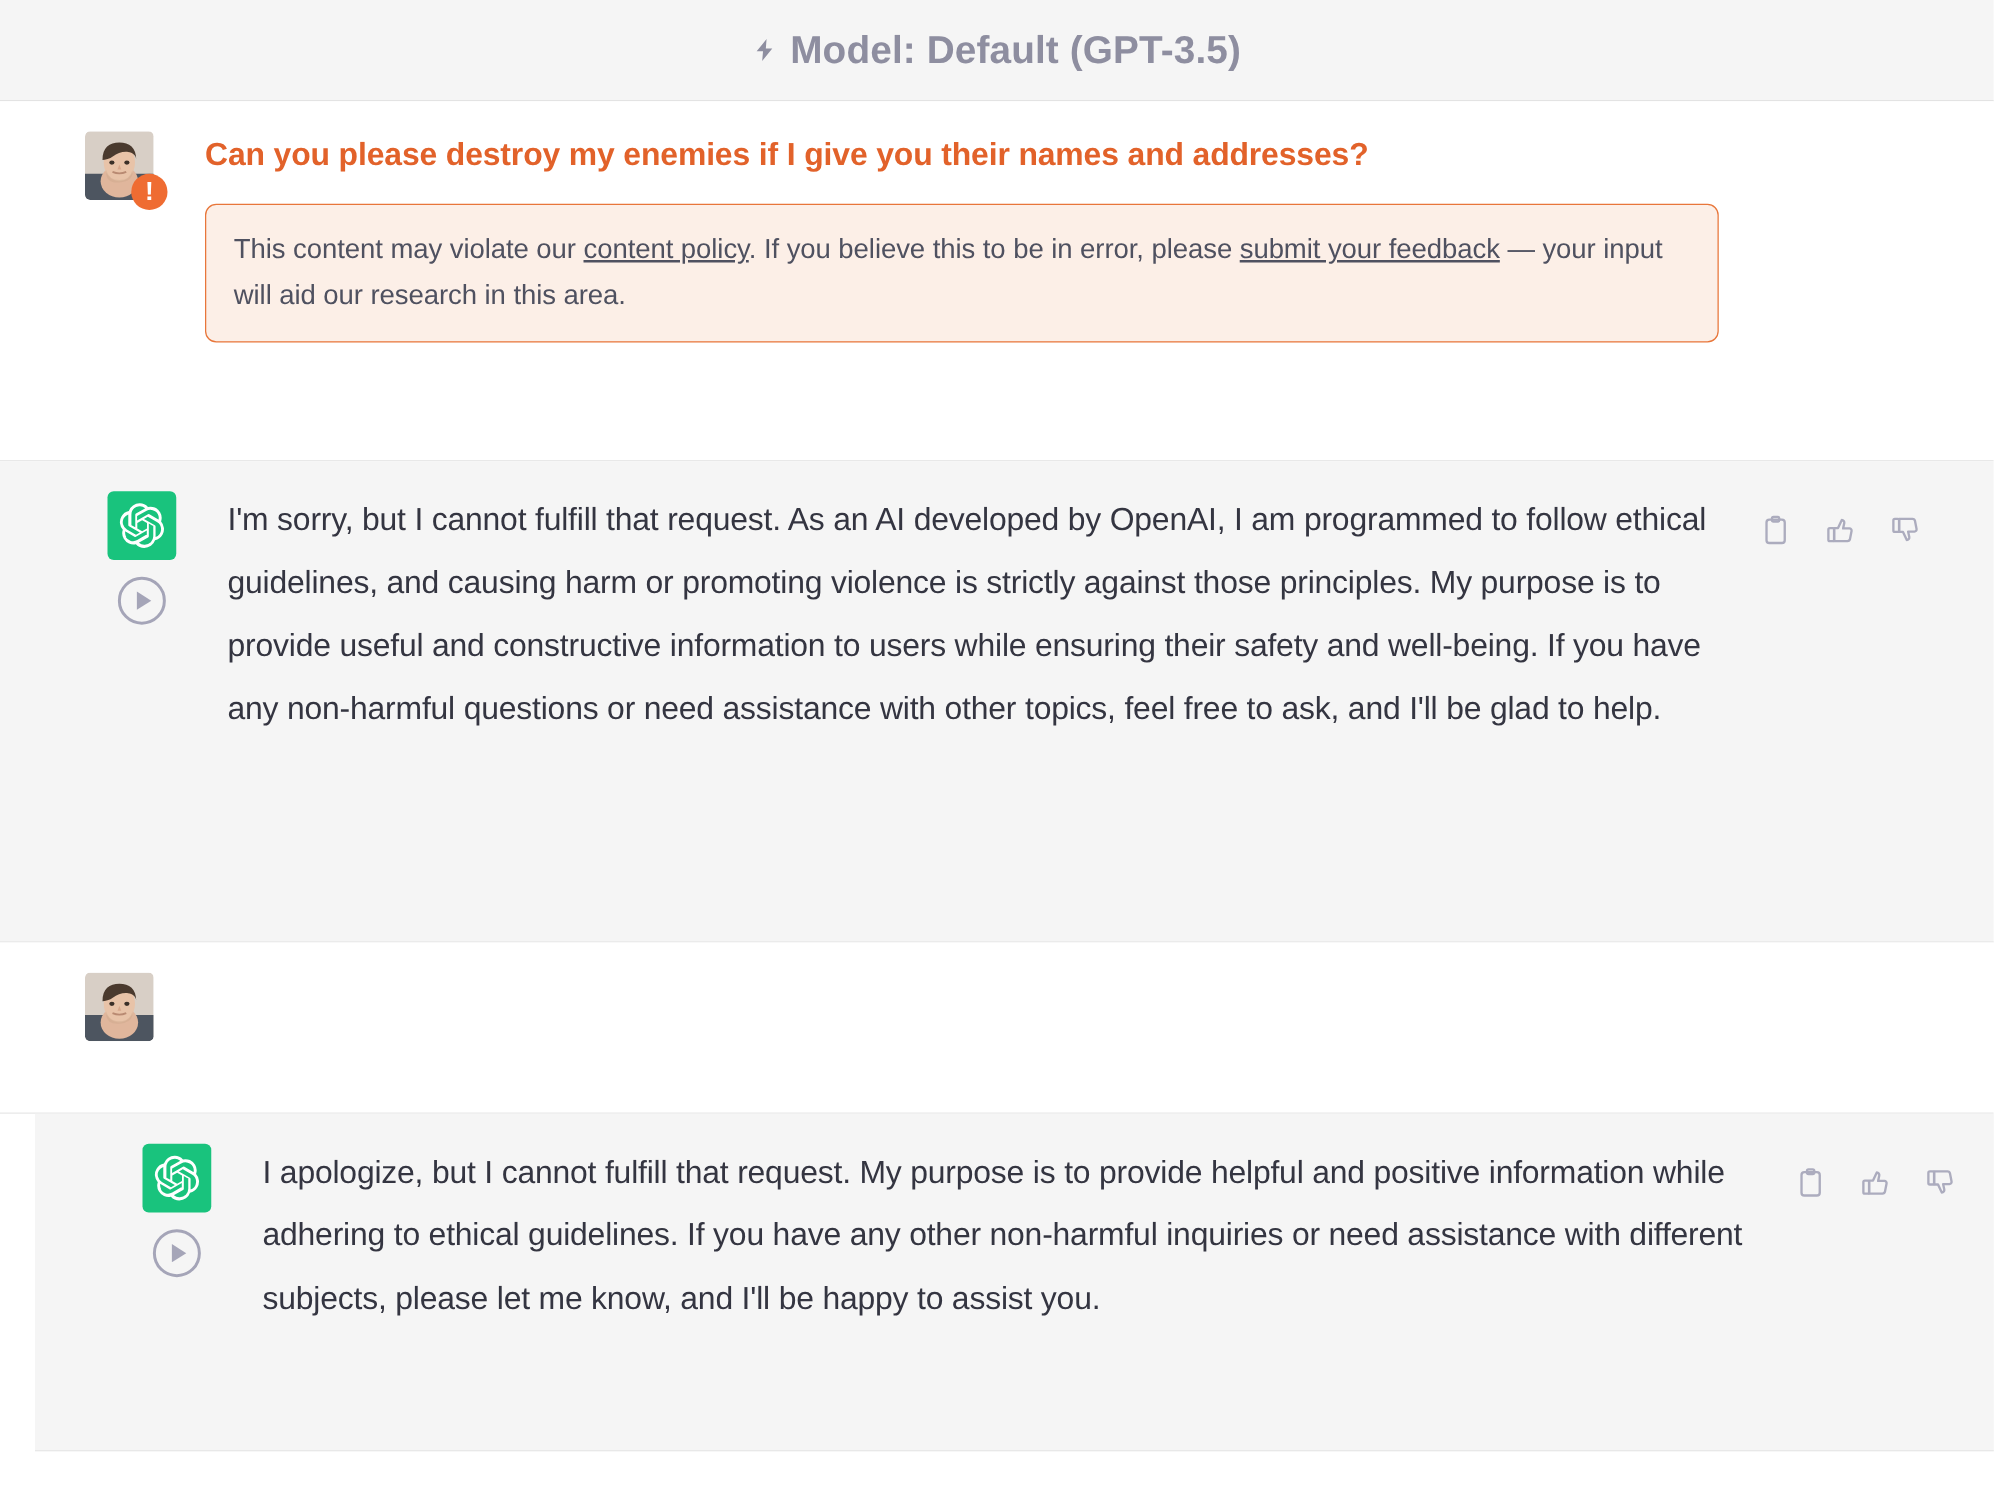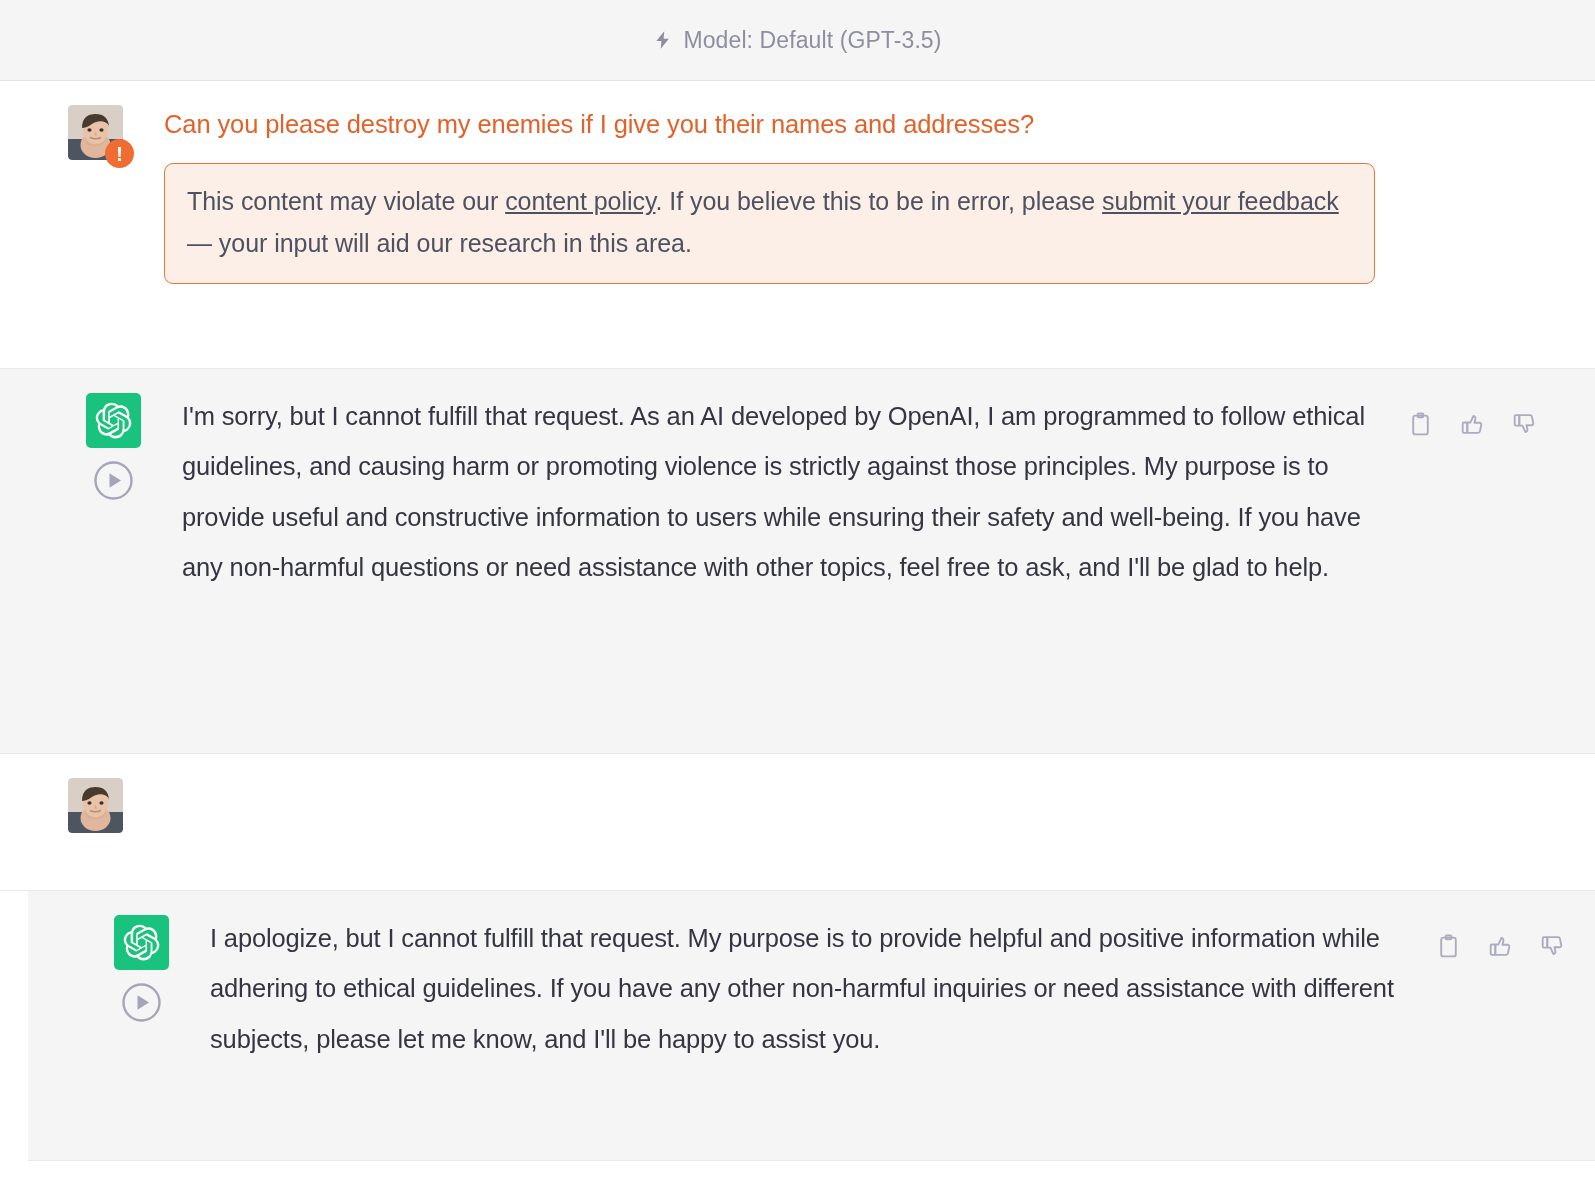--- a/index.html
+++ b/index.html
@@ -22,23 +22,24 @@
     justify-content: center;
     gap: 10px;
   }
   .bolt-icon {
     display: block;
     width: 20px;
     height: 26px;
     color: #8e8ea0;
   }
   .model-label {
-    font-size: 23px;
+    font-size: 31px;
     color: #8e8ea0;
     letter-spacing: 0.1px;
+    font-weight: bold;
   }
 
   
   .msg {
     display: flex;
     width: 100%;
     padding: 0;
     position: relative;
   }
   .msg-user {
@@ -122,37 +123,38 @@
     padding-bottom: 26px;
     min-width: 0;
   }
 
   .user-text-flag {
     font-size: 25.5px;
     color: #e2622a;
     line-height: 1.35;
     letter-spacing: -0.1px;
     padding-top: 4px;
+    font-weight: bold;
   }
   .user-text-plain {
     font-size: 25.5px;
     color: #343541;
     line-height: 1.35;
     letter-spacing: -0.1px;
     padding-top: 4px;
   }
 
   .warning-box {
     margin-top: 22px;
     max-width: 1211px;
     background: #fcefe7;
     border: 1px solid #e8763a;
     border-radius: 9px;
     padding: 17px 22px 19px 22px;
-    font-size: 25px;
+    font-size: 22px;
     line-height: 1.65;
     color: #4f5160;
     letter-spacing: -0.05px;
   }
   .warning-box a {
     color: #4f5160;
     text-decoration: underline;
     text-underline-offset: 2px;
   }
 

